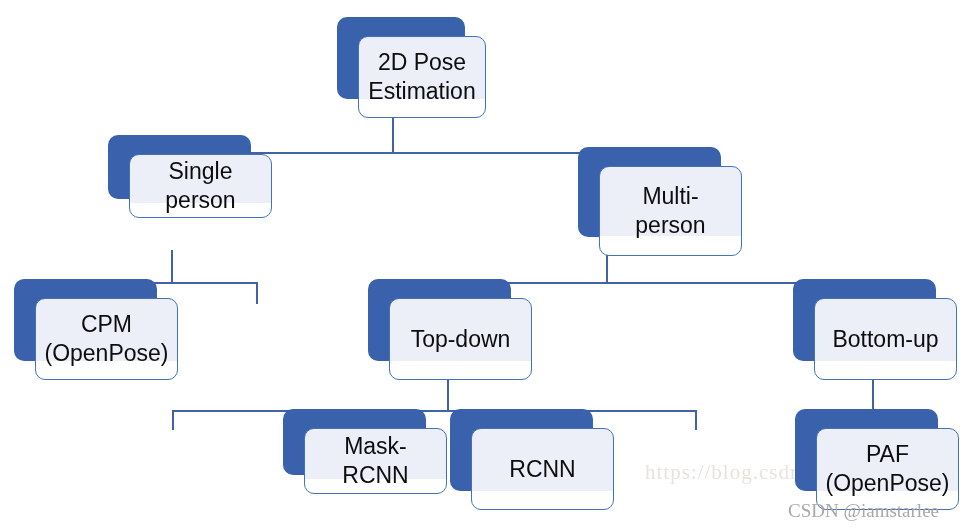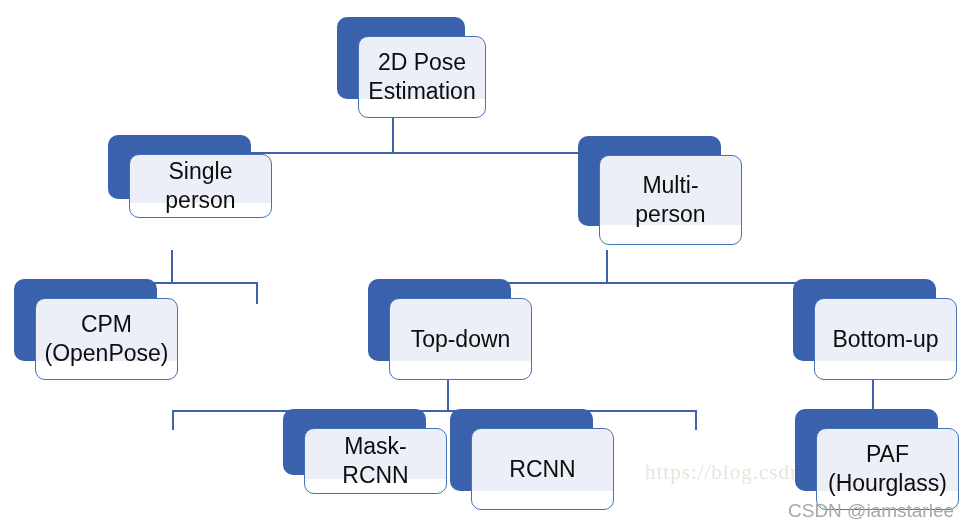--- a/index.html
+++ b/index.html
@@ -69,21 +69,21 @@
     color: #e8e4dc;
     font-family: "Liberation Serif", serif;
     font-size: 21px;
     letter-spacing: 1px;
     white-space: nowrap;
     pointer-events: none;
   }
   .wm-dark {
     position: absolute;
     color: #a8a8a8;
-    font-family: Liberation Sans, sans-serif;
+    font-family: Liberation Serif, serif;
     font-size: 19px;
     white-space: nowrap;
     pointer-events: none;
   }
 </style>
 </head>
 <body>
 
 <div id="canvas">
 
@@ -118,21 +118,21 @@
     <div class="card white-tail">2D Pose
 Estimation</div>
   </div>
 
   <div class="node" style="left:96px; top:135px; width:143px; height:64px;margin-left:12px;">
     <div class="shadow"></div>
     <div class="card white-tail">Single
 person</div>
   </div>
 
-  <div class="node" style="left:578px; top:136px; width:143px; height:90px;">
+  <div class="node" style="left:578px; top:147px; width:143px; height:90px;">
     <div class="shadow"></div>
     <div class="card white-tail">Multi-
 person</div>
   </div>
 
   <div class="node" style="left:14px; top:279px; width:143px; height:82px;">
     <div class="shadow"></div>
     <div class="card white-tail">CPM
 (OpenPose)</div>
   </div>
@@ -157,18 +157,18 @@
 
   <div class="node" style="left:450px; top:409px; width:143px; height:82px;">
     <div class="shadow"></div>
     <div class="card white-tail">RCNN</div>
   </div>
 
 
   <div class="node" style="left:795px; top:409px; width:143px; height:82px;">
     <div class="shadow"></div>
     <div class="card white-tail">PAF
-(Hourglass)</div>
+(OpenPose)</div>
   </div>
 
   <div class="wm-dark" style="left:788px; top:500px;">CSDN @iamstarlee</div>
 
 </div>
 
 </body></html>

